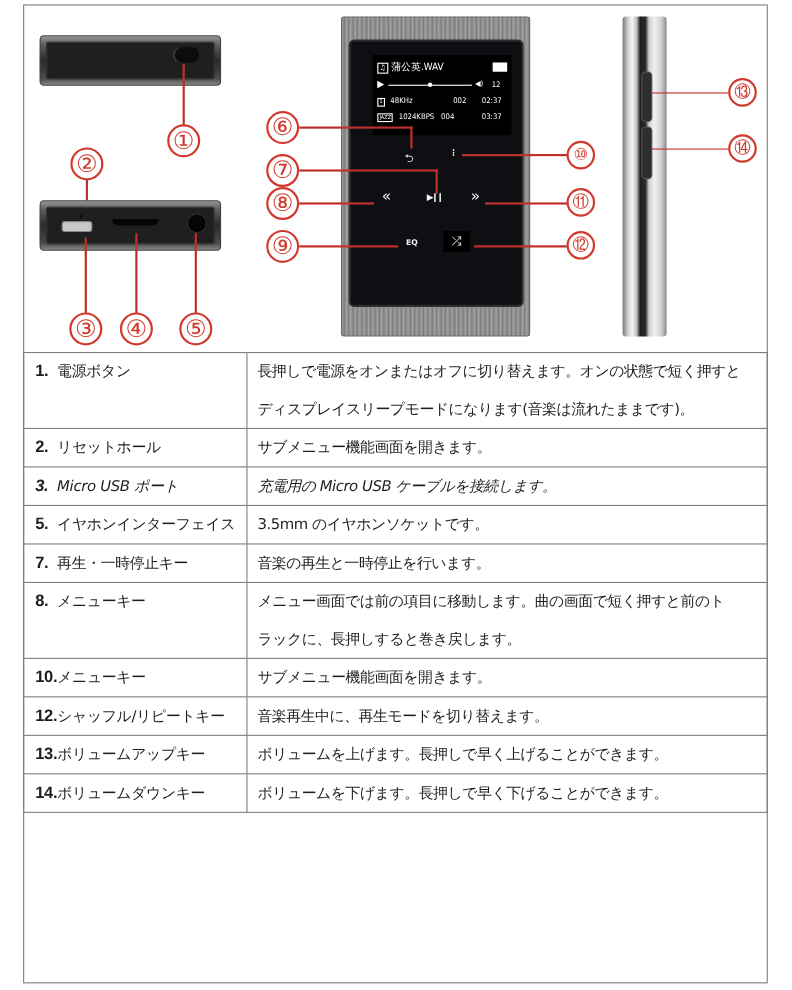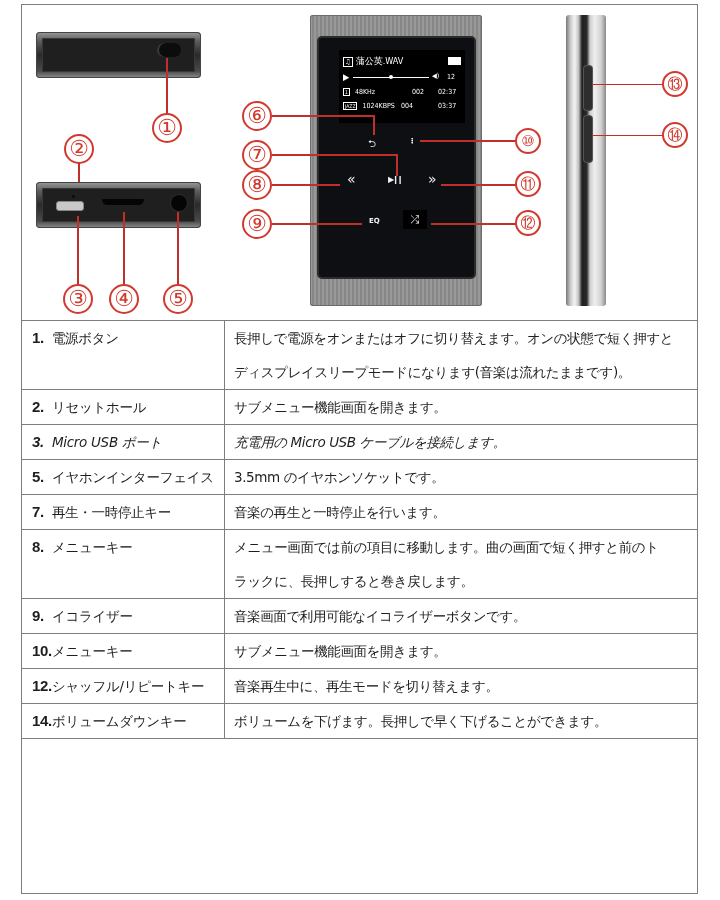--- a/index.html
+++ b/index.html
@@ -168,35 +168,35 @@
         </td>
       </tr>
       <tr style="height: 67px;">
         <td class="c1"><span class="num">8.</span><span style="margin-left: 8px;">メニューキー</span></td>
         <td class="c2">
           <div>メニュー画面では前の項目に移動します。曲の画面で短く押すと前のト</div>
           <div>ラックに、長押しすると巻き戻します。</div>
         </td>
       </tr>
       <tr style="height: 34px;">
-        <td class="c1"><span class="num">9.</span><span style="margin-left: 8px;">イコライザー</span></td>
-        <td class="c2">
-          <div>音楽画面で利用可能なイコライザーボタンです。</div>
-        </td>
-      </tr>
-      <tr style="height: 34px;">
         <td class="c1"><span class="num">10.</span><span>メニューキー</span></td>
         <td class="c2">
           <div>サブメニュー機能画面を開きます。</div>
         </td>
       </tr>
       <tr style="height: 34px;">
         <td class="c1"><span class="num">12.</span><span>シャッフル/リピートキー</span></td>
         <td class="c2">
           <div>音楽再生中に、再生モードを切り替えます。</div>
+        </td>
+      </tr>
+      <tr style="height: 34px;">
+        <td class="c1"><span class="num">13.</span><span>ボリュームアップキー</span></td>
+        <td class="c2">
+          <div>ボリュームを上げます。長押しで早く上げることができます。</div>
         </td>
       </tr>
       <tr style="height: 34px;">
         <td class="c1"><span class="num">14.</span><span>ボリュームダウンキー</span></td>
         <td class="c2">
           <div>ボリュームを下げます。長押しで早く下げることができます。</div>
         </td>
       </tr>
     </tbody>
 </table>

